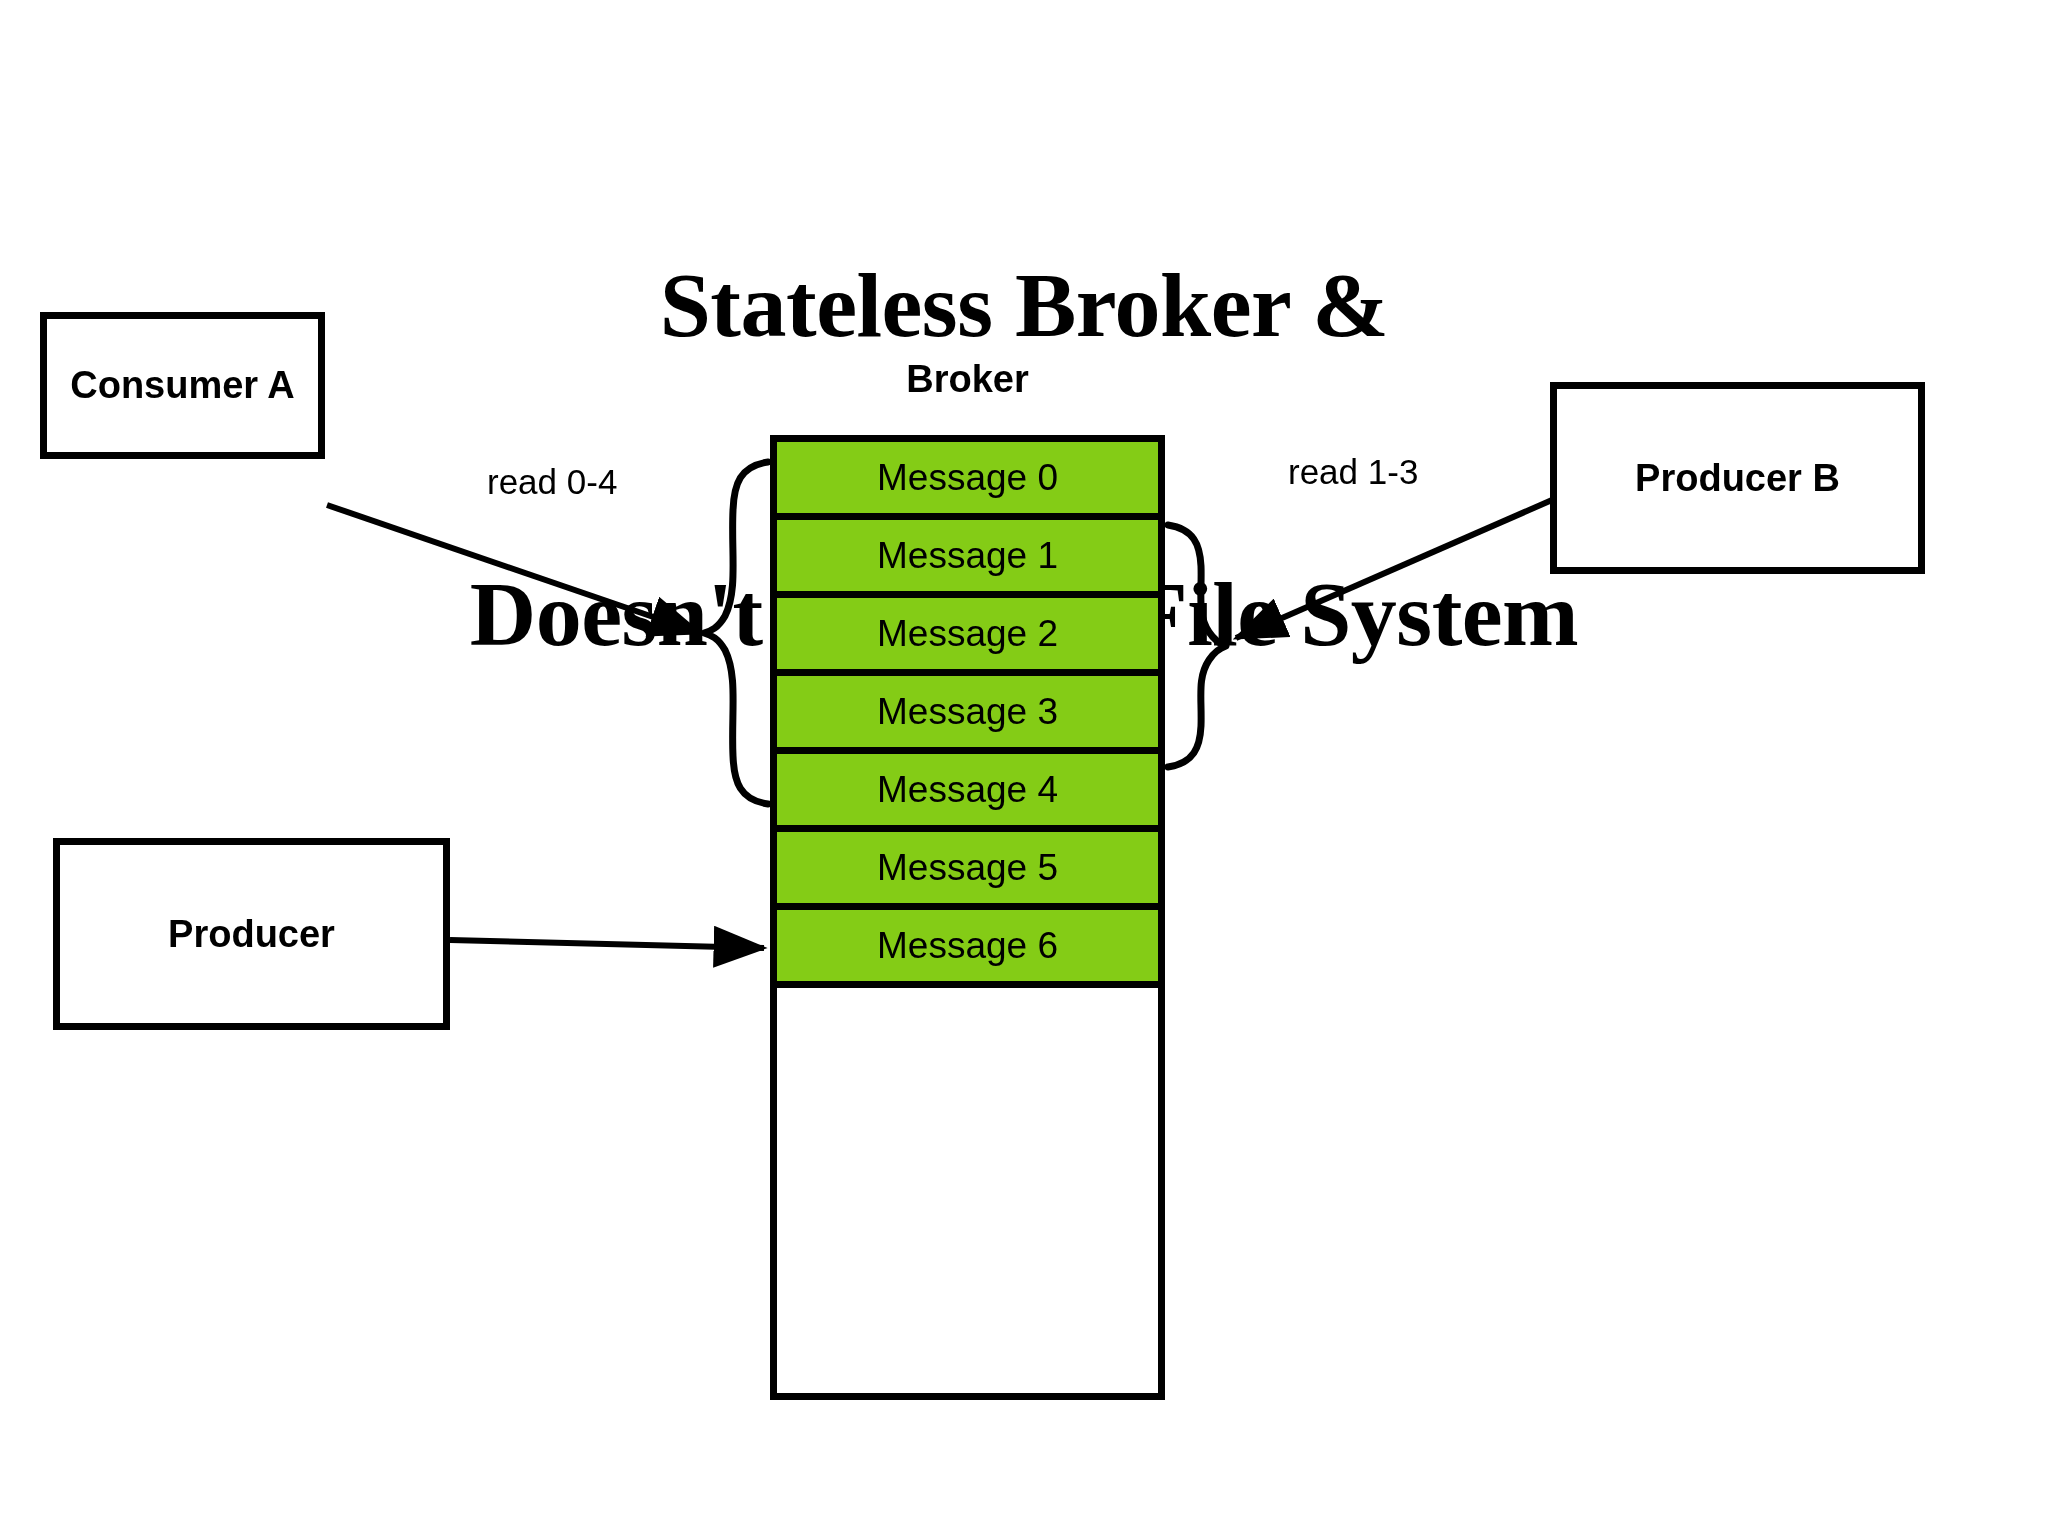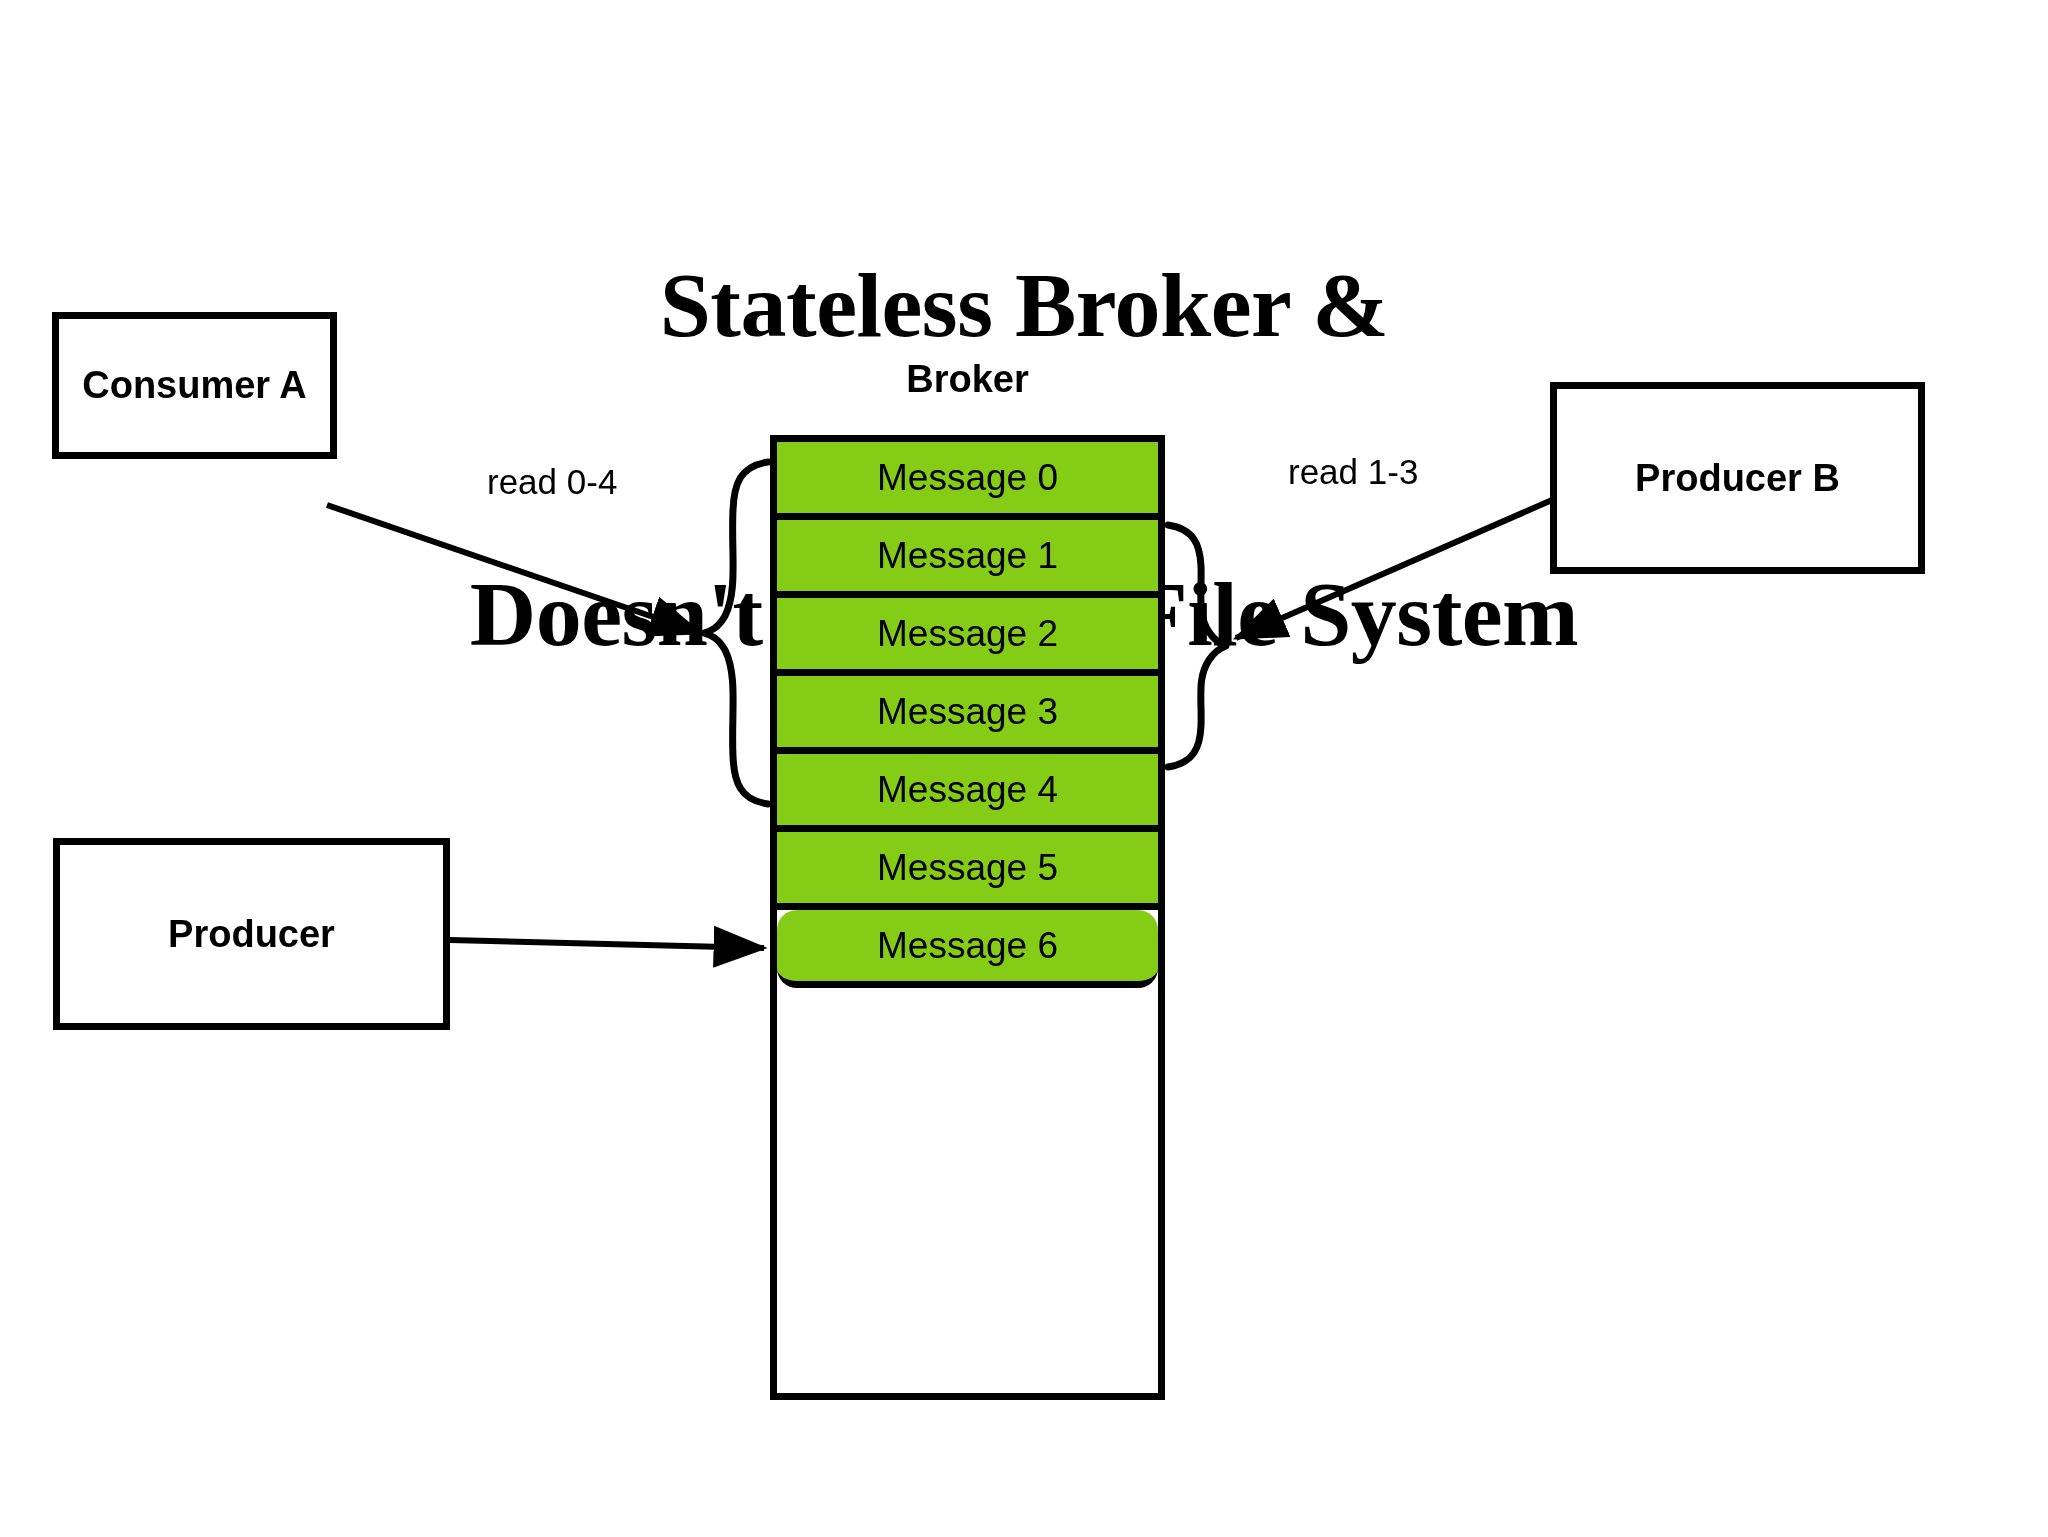--- a/index.html
+++ b/index.html
@@ -41,21 +41,21 @@
     border: 7px solid #000000;
     background: #ffffff;
     display: flex;
     align-items: center;
     justify-content: center;
     color: #000000;
     font-weight: bold;
     font-size: 38px;
     font-family: "Liberation Sans", sans-serif;
   }
-  #consumer-a-box { left: 40px;   top: 312px; width: 285px; height: 147px; margin-left: 12px; }
+  #consumer-a-box { left: 40px;   top: 312px; width: 285px; height: 147px; }
   #consumer-b-box { left: 1550px; top: 382px; width: 375px; height: 192px; }
   #producer-box   { left: 53px;   top: 838px; width: 397px; height: 192px; }
 
   
   #broker-label {
     position: absolute;
     left: 770px;
     top: 358px;
     width: 395px;
     text-align: center;
@@ -88,21 +88,21 @@
     border-bottom: 7px solid #000000;
     display: flex;
     align-items: center;
     justify-content: center;
     font-size: 37px;
     font-weight: normal;
     color: #000000;
     background: #84cc16;
     font-family: "Liberation Sans", sans-serif;
   }
-  .msg-row:last-child { border-bottom: 7px solid #000000; border-radius: 20px; }
+  .msg-row:last-child { border-bottom: 7px solid #000000; }
 
   
   .edge-label {
     position: absolute;
     font-size: 35px;
     font-weight: normal;
     color: #000000;
     white-space: nowrap;
     font-family: "Liberation Sans", sans-serif;
   }

